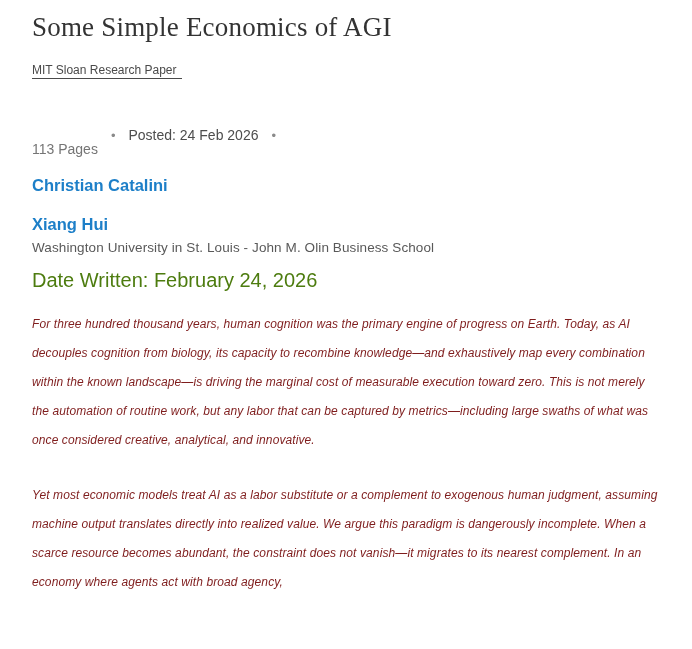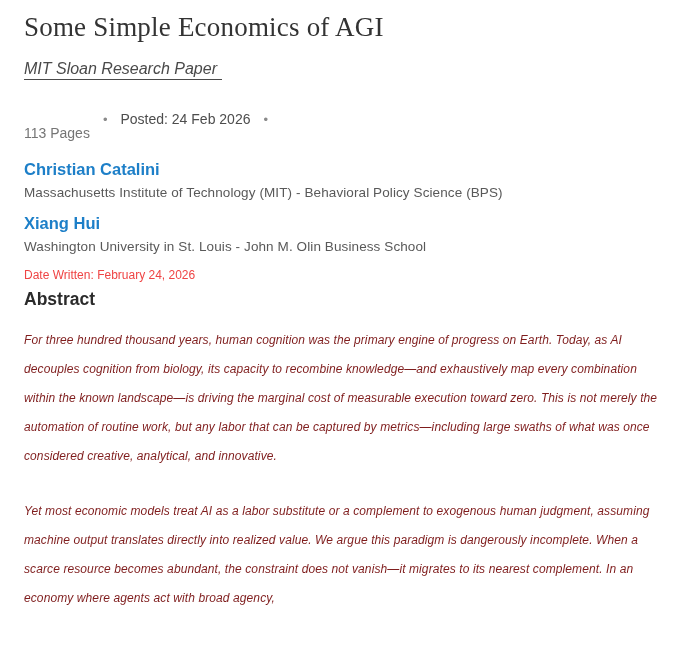--- a/index.html
+++ b/index.html
@@ -4,46 +4,45 @@
 <style>
   * { margin: 0; padding: 0; box-sizing: border-box; }
   html, body {
     background: #ffffff;
     font-family: "Liberation Sans", "DejaVu Sans", sans-serif;
   }
   .page {
     width: 692px;
     height: 649px;
     background: #ffffff;
-    padding: 12px 28px 0 24px;
+    padding: 12px 28px 0 32px;
     overflow: hidden;
   }
 
   
   .paper-title {
     font-family: "Liberation Serif", "DejaVu Serif", serif;
     font-weight: normal;
     font-size: 27px;
     color: #333333;
     letter-spacing: 0.2px;
     margin-bottom: 17px;
   }
 
   
   .series-link {
     display: inline-block;
-    font-style: italic;
-    font-size: 16px;
+    font-size: 12px;
     color: #4a4a4a;
     text-decoration: none;
     border-bottom: 1px solid #4a4a4a;
     padding-right: 5px;
     padding-bottom: 1px;
     cursor: pointer;
-    margin-bottom: 17px;
+    margin-bottom: 34px;
   }
 
   
   .meta-row {
     font-size: 14px;
     color: #4d4d4d;
     margin-bottom: 19px;
     display: flex;
     align-items: center;
   }
@@ -65,24 +64,24 @@
     margin-bottom: 6px;
     font-weight: bold;
   }
   .author-affiliation {
     font-size: 13.5px;
     color: #595959;
     letter-spacing: 0.1px;
   }
 
   .date-written {
-    font-size: 12px;
-    color: #ef4444;
+    font-size: 20px;
+    color: #4d7c0f;
     margin-top: 10px;
-    margin-bottom: 7px;
+    margin-bottom: 18px;
   }
 
   .abstract-heading {
     font-size: 17.5px;
     font-weight: bold;
     color: #2b2b2b;
     margin-bottom: 16px;
   }
 
   .abstract-paragraph {
@@ -109,30 +108,28 @@
 
   <div class="meta-row">
     <span class="meta-pages">113 Pages</span>
     <span class="meta-dot">•</span>
     <span class="meta-posted">Posted: 24 Feb 2026</span>
     <span class="meta-dot">•</span>
   </div>
 
   <div class="author-block">
     <a class="author-name">Christian Catalini</a>
-    <div class="author-affiliation">Massachusetts Institute of Technology (MIT) - Behavioral Policy Science (BPS)</div>
   </div>
 
   <div class="author-block">
     <a class="author-name">Xiang Hui</a>
     <div class="author-affiliation">Washington University in St. Louis - John M. Olin Business School</div>
   </div>
 
 
   <div class="date-written">Date Written: February 24, 2026</div>
 
-  <h2 class="abstract-heading">Abstract</h2>
 
   <p class="abstract-paragraph">For three hundred thousand years, human cognition was the primary engine of progress on Earth. Today, as AI decouples cognition from biology, its capacity to recombine knowledge—and exhaustively map every combination within the known landscape—is driving the marginal cost of measurable execution toward zero. This is not merely the automation of routine work, but any labor that can be captured by metrics—including large swaths of what was once considered creative, analytical, and innovative.</p>
 
   <p class="abstract-paragraph"><span>Yet most economic models treat AI as a labor substitute or a complement to exogenous human judgment, assuming machine output translates directly into realized value. We argue this paradigm is dangerously incomplete. When a scarce resource becomes abundant, the constraint does not vanish—it migrates to its nearest complement. In an economy where agents act with broad agency, </span></p>
 
 </div>
 
 </body></html>

